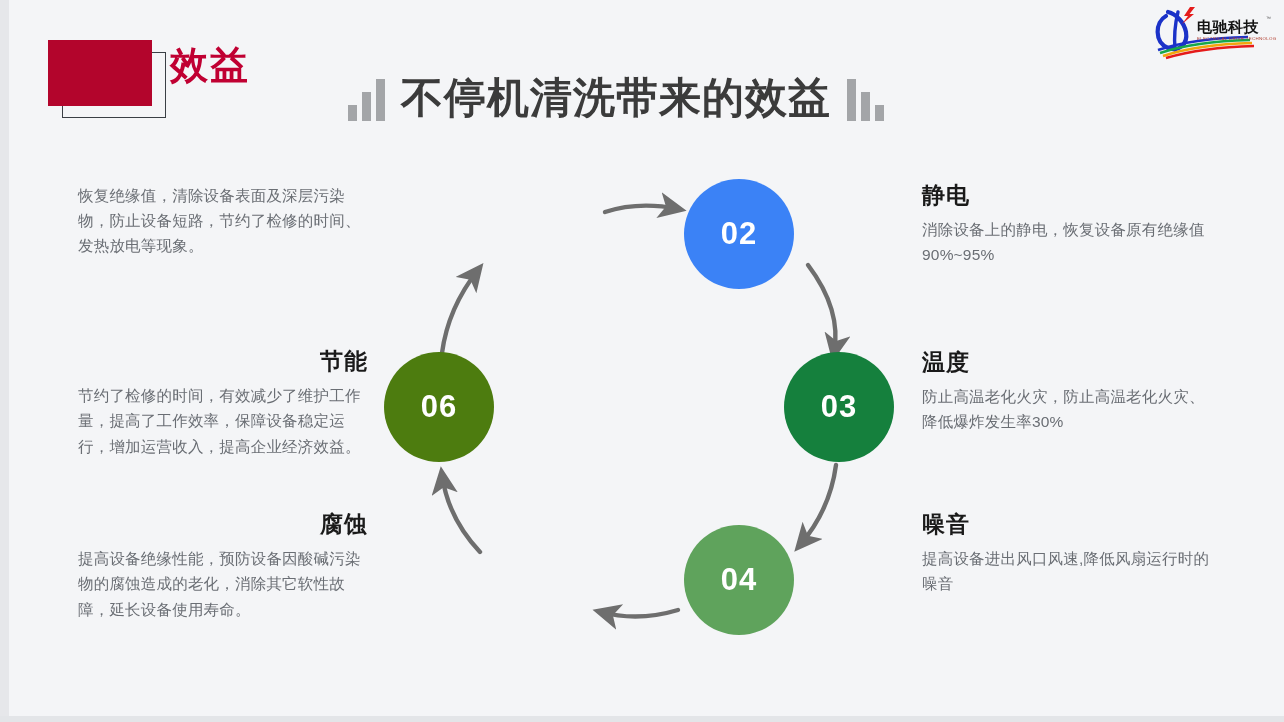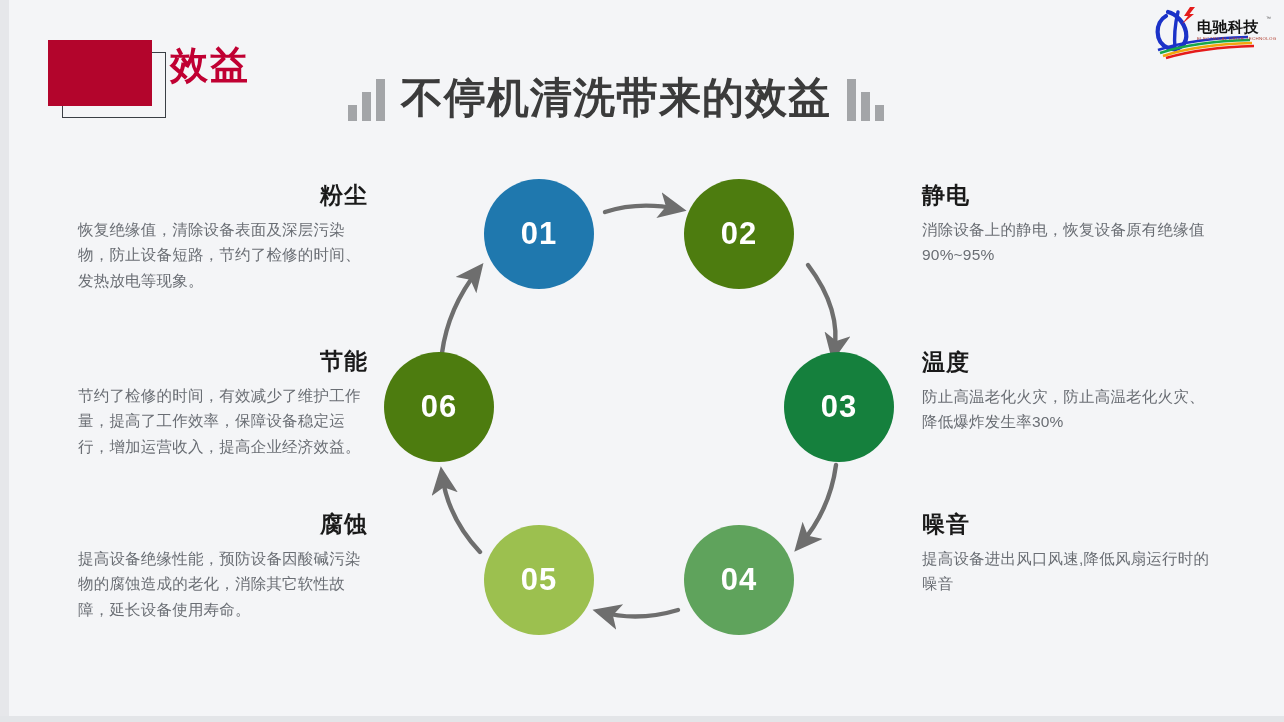--- a/index.html
+++ b/index.html
@@ -223,29 +223,26 @@
 
     <path d="M476,305 Q470,350 440,385" fill="none" stroke="#6e6e6e" stroke-width="4.4" marker-end="url(#ah)" stroke-linecap="round"></path>
 
     <path d="M318,450 Q278,462 241,452" fill="none" stroke="#6e6e6e" stroke-width="4.4" marker-end="url(#ah)" stroke-linecap="round"></path>
 
     <path d="M120,392 Q88,358 82,315" fill="none" stroke="#6e6e6e" stroke-width="4.4" marker-end="url(#ah)" stroke-linecap="round"></path>
 
     <path d="M82,193 Q88,148 118,110" fill="none" stroke="#6e6e6e" stroke-width="4.4" marker-end="url(#ah)" stroke-linecap="round"></path>
   </svg>
 
-  <div class="circle c01" style="background: rgb(31, 120, 174);">01</div>
-  <div class="circle c02" style="background: #4d7c0f;">02</div>
+  <div class="circle c02" style="background: #3b82f6;">02</div>
   <div class="circle c03" style="background: #15803d;">03</div>
   <div class="circle c04" style="background: rgb(95, 163, 92);">04</div>
-  <div class="circle c05" style="background: rgb(156, 192, 79);">05</div>
   <div class="circle c06" style="background: #4d7c0f;">06</div>
 
   <div class="block left blk-dust">
-    <div class="b-title">粉尘</div>
     <div class="b-body">恢复绝缘值，清除设备表面及深层污染物，防止设备短路，节约了检修的时间、发热放电等现象。</div>
   </div>
 
   <div class="block left blk-corros">
     <div class="b-title">腐蚀</div>
     <div class="b-body">提高设备绝缘性能，预防设备因酸碱污染物的腐蚀造成的老化，消除其它软性故障，延长设备使用寿命。</div>
   </div>
 
   <div class="block left blk-energy">
     <div class="b-title">节能</div>

